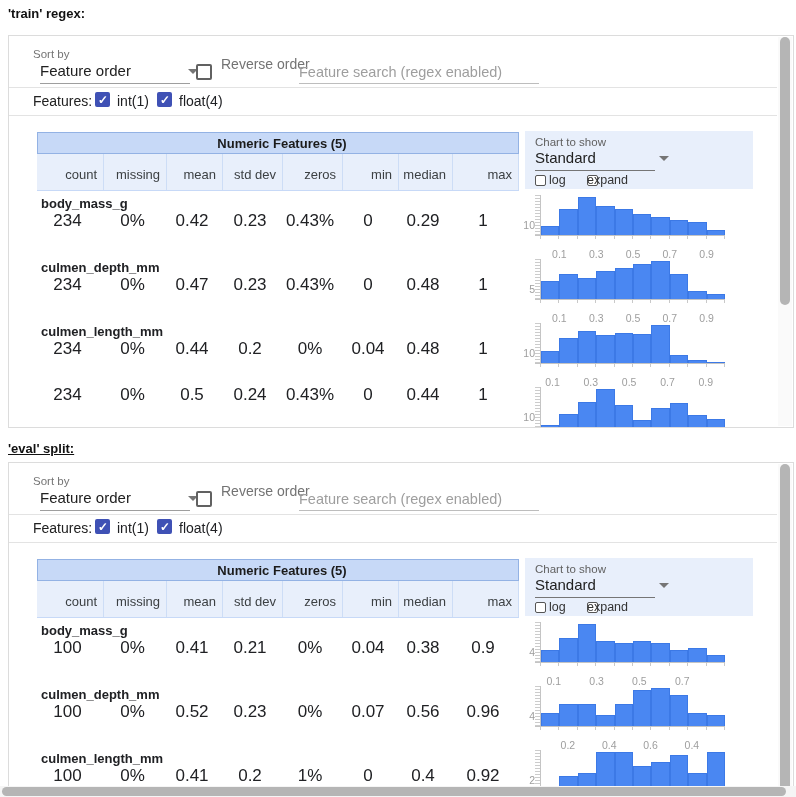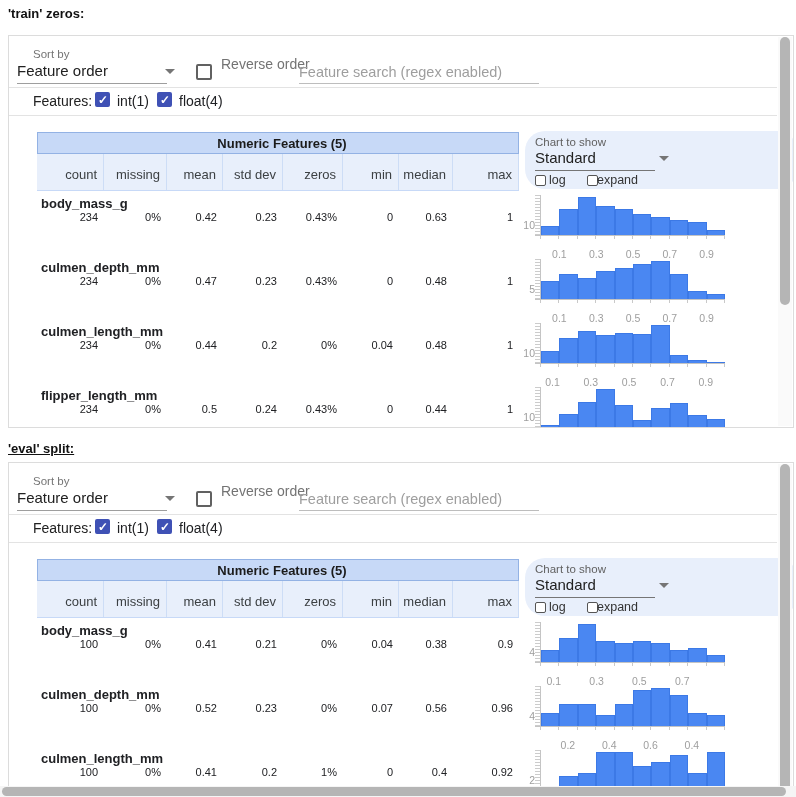--- a/index.html
+++ b/index.html
@@ -11,21 +11,21 @@
   .card { position:absolute; left:8px; width:786px; background:#fff;
           border:1px solid #dcdcdc; overflow:hidden; }
 
   
   .sortby-label { position:absolute; left:24px; top:12px; font-size:11.5px; color:#757575; }
   .select { position:absolute; cursor:pointer; }
   .select .sel-text { font-size:15px; color:#212121; }
   .select .underline { position:absolute; left:0; top:21px; height:1px; background:#9e9e9e; }
   .arrow-down { position:absolute; width:0; height:0; border-left:5px solid transparent;
                 border-right:5px solid transparent; border-top:5px solid #757575; }
-  .sort-select { left:8px; top:26px; width:150px; height:24px; }
+  .sort-select { left:31px; top:26px; width:150px; height:24px; }
   .sort-select .underline { width:150px; }
   .sort-select .arrow-down { right:-8px; top:7px; }
 
   .cb { position:absolute; background:#fff; border:2px solid #616161; border-radius:2px; cursor:pointer; }
   .cb.checked { background:#3f51b5; border-color:#3f51b5; }
   .cb .check { position:absolute; left:1px; top:-1px; color:#fff; font-size:12px; font-weight:bold; }
   .reverse-cb { left:187px; top:28px; width:16px; height:16px; }
   .reverse-label { position:absolute; left:212px; top:20px; font-size:14px; color:#737373; }
 
   .search-input { position:absolute; left:290px; top:24px; width:240px; height:24px;
@@ -47,34 +47,34 @@
   .tbl-title { height:22px; background:#c7d9f7; border:1px solid #93b2e4; font-size:13px;
                font-weight:bold; color:#1b1b1b; padding:3px 0 0 8px; }
   .tbl-head { display:grid; grid-template-columns:67px 63px 56px 60px 60px 56px 54px 66px;
               background:#e8effb; border-bottom:1px solid #c7d9f7; height:37px; }
   .tbl-head .hcell { display:flex; align-items:flex-end; justify-content:flex-end;
                      padding:0 6px 8px 0; font-size:13px; color:#3c4043; border-right:1px solid #cdddf6; }
   .rows-wrap { position:absolute; left:28px; top:157px; width:482px; }
   .feat-row { height:64px; }
   .feat-name { font-size:13px; font-weight:bold; color:#202124; padding:3px 0 0 4px; }
   .feat-vals { display:grid; grid-template-columns:67px 63px 56px 60px 60px 56px 54px 66px; }
-  .feat-vals .vcell { text-align:right; padding-right:6px; font-size:11px; color:#202124; }
+  .feat-vals .vcell { text-align:center; padding-right:6px; font-size:17px; color:#202124; }
 
   
-  .chart-panel { position:absolute; left:516px; top:95px; width:272px; height:58px; background:#e8effb;border-radius:20px; }
+  .chart-panel { position:absolute; left:516px; top:95px; width:228px; height:58px; background:#e8effb; }
   .chart-show-label { position:absolute; left:10px; top:5px; font-size:11.5px; color:#616161; }
   .chart-select { left:10px; top:18px; width:120px; height:24px; }
   .chart-select .sel-text { font-size:15px; }
   .chart-select .underline { width:120px; background:#757575; }
   .chart-select .arrow-down { right:-14px; top:7px; }
   .mini-cb { width:11px; height:11px; border-width:1.5px; border-color:#555; }
   .log-cb { left:10px; top:44px; }
   .log-label { position:absolute; left:24px; top:42px; font-size:12.5px; color:#333; }
   .expand-cb { left:62px; top:44px; }
-  .expand-label { position:absolute; left:72px; top:42px; font-size:12.5px; color:#333; }
+  .expand-label { position:absolute; left:62px; top:42px; font-size:12.5px; color:#333; }
 
   
   .hists-wrap { position:absolute; left:500px; top:157px; width:244px; }
   .hist-block { position:relative; height:64px; width:244px; }
   .hist-ylabel { position:absolute; left:0; top:26px; width:26px; text-align:right;
                  font-size:10.5px; color:#9e9e9e; }
   .hist-area { position:absolute; left:32px; top:0; width:184px; height:64px; }
   .hist-plot { position:absolute; left:0; top:2px; width:184px; height:40px;
                display:flex; align-items:flex-end; }
   .hist-plot::before { content:''; position:absolute; left:-6px; top:0; bottom:0; width:5px;
@@ -90,21 +90,21 @@
 
   
   .vscroll-track { position:absolute; top:1px; bottom:1px; right:1px; width:14px; background:#fafafa; }
   .vscroll-thumb { position:absolute; right:2px; width:10px; border-radius:5px; background:#b5b5b5; }
   .hscroll-track { position:absolute; left:0; top:786px; width:796px; height:11px; background:#f5f5f5; z-index:50; }
   .hscroll-thumb { position:absolute; left:2px; top:1px; width:784px; height:9px; border-radius:5px; background:#b5b5b5; }
 </style>
 </head>
 <body>
 
-<div class="split-label" style="top:6px;">'train' zeros:</div>
+<div class="split-label" style="top:6px;">'train' regex:</div>
 <div class="split-label" style="top:441px;text-decoration:underline;">'eval' split:</div>
 
 <div class="card" style="top:35px; height:393px;">
   <div class="sortby-label">Sort by</div>
   <div class="select sort-select">
     <span class="sel-text">Feature order</span>
     <span class="arrow-down"></span>
     <span class="underline"></span>
   </div>
   <div class="cb reverse-cb"></div>
@@ -138,21 +138,21 @@
   <div class="rows-wrap">
       <div class="feat-row">
         <div class="feat-name">body_mass_g</div>
         <div class="feat-vals">
           <div class="vcell">234</div>
           <div class="vcell">0%</div>
           <div class="vcell">0.42</div>
           <div class="vcell">0.23</div>
           <div class="vcell">0.43%</div>
           <div class="vcell">0</div>
-          <div class="vcell">0.63</div>
+          <div class="vcell">0.29</div>
           <div class="vcell">1</div>
         </div>
       </div>
       <div class="feat-row">
         <div class="feat-name">culmen_depth_mm</div>
         <div class="feat-vals">
           <div class="vcell">234</div>
           <div class="vcell">0%</div>
           <div class="vcell">0.47</div>
           <div class="vcell">0.23</div>
@@ -169,21 +169,20 @@
           <div class="vcell">0%</div>
           <div class="vcell">0.44</div>
           <div class="vcell">0.2</div>
           <div class="vcell">0%</div>
           <div class="vcell">0.04</div>
           <div class="vcell">0.48</div>
           <div class="vcell">1</div>
         </div>
       </div>
       <div class="feat-row">
-        <div class="feat-name">flipper_length_mm</div>
         <div class="feat-vals">
           <div class="vcell">234</div>
           <div class="vcell">0%</div>
           <div class="vcell">0.5</div>
           <div class="vcell">0.24</div>
           <div class="vcell">0.43%</div>
           <div class="vcell">0</div>
           <div class="vcell">0.44</div>
           <div class="vcell">1</div>
         </div>

